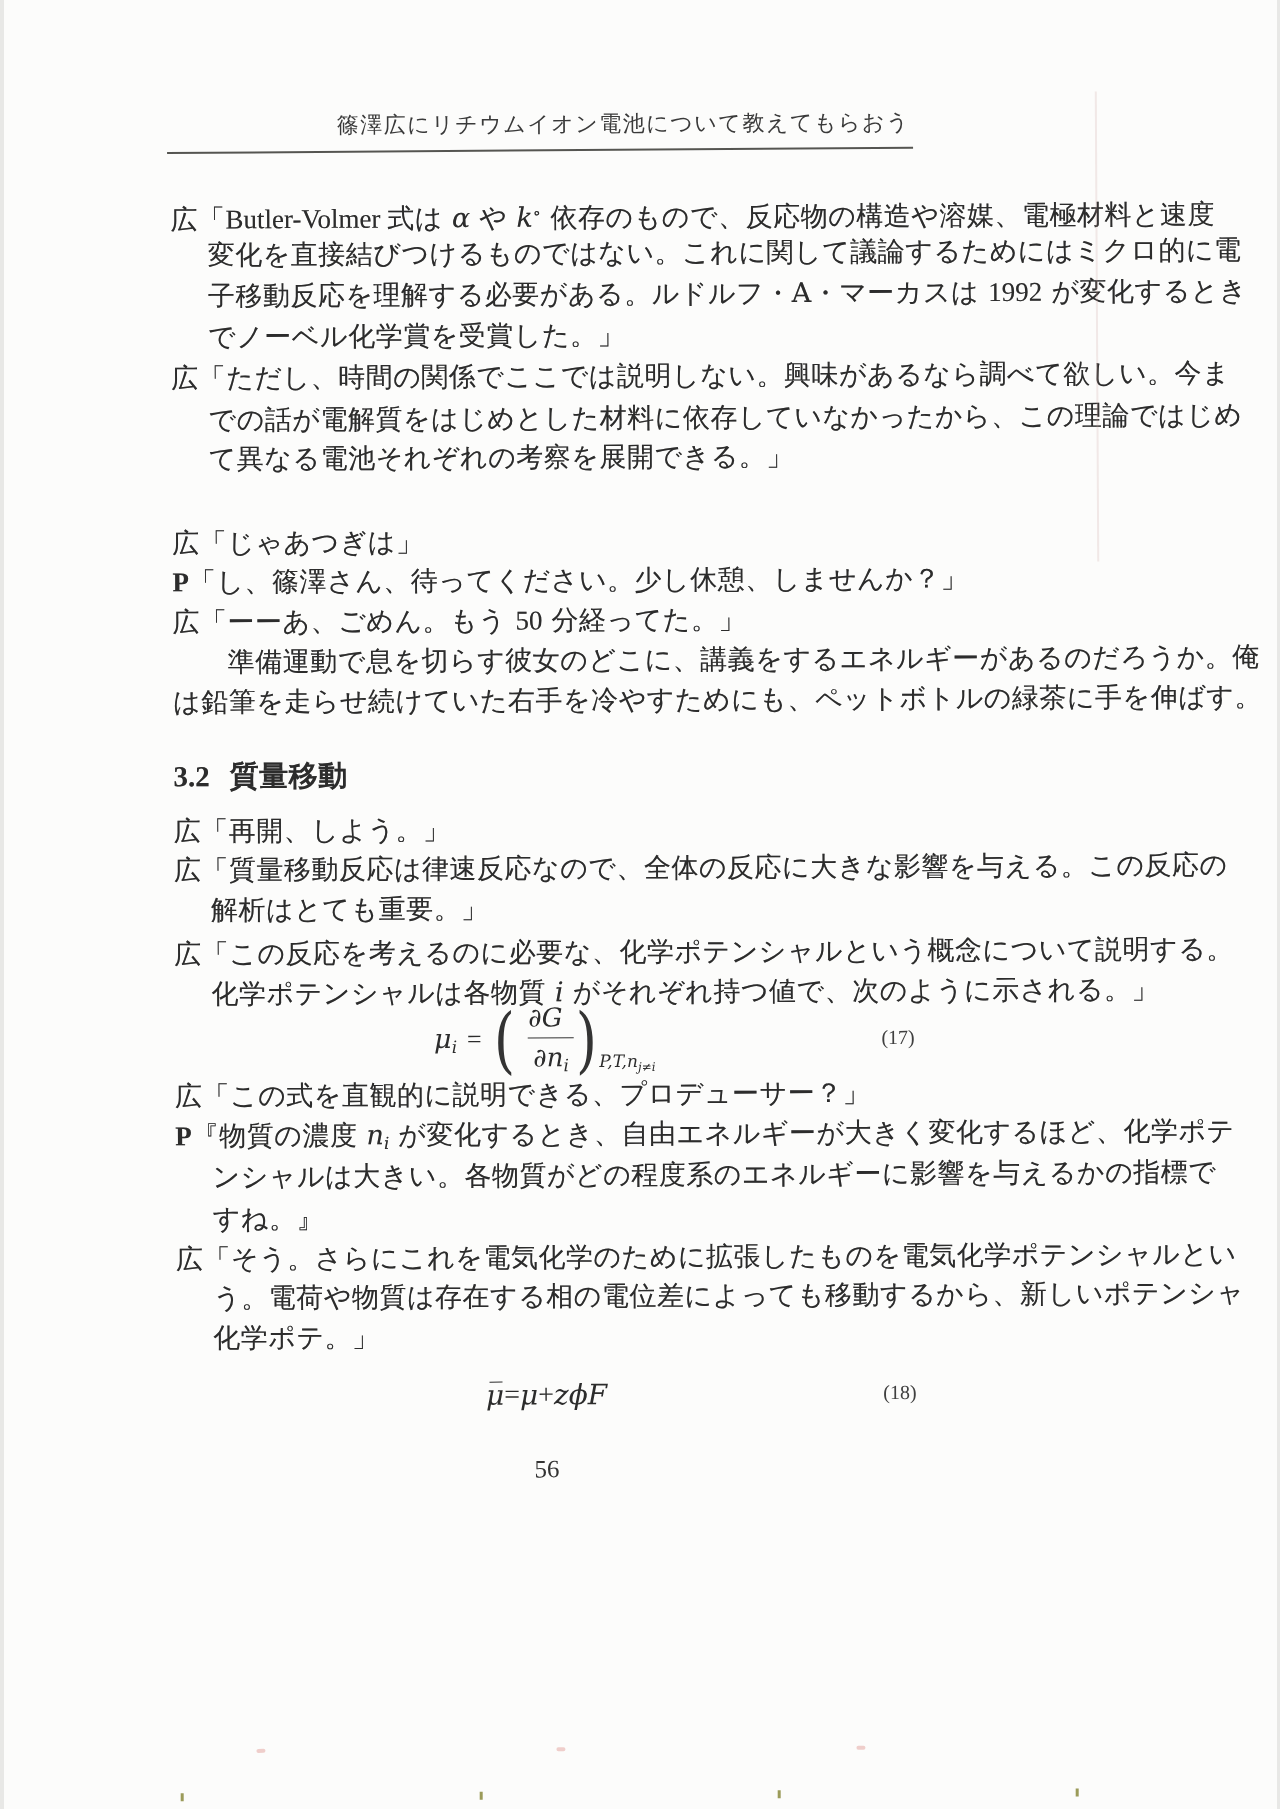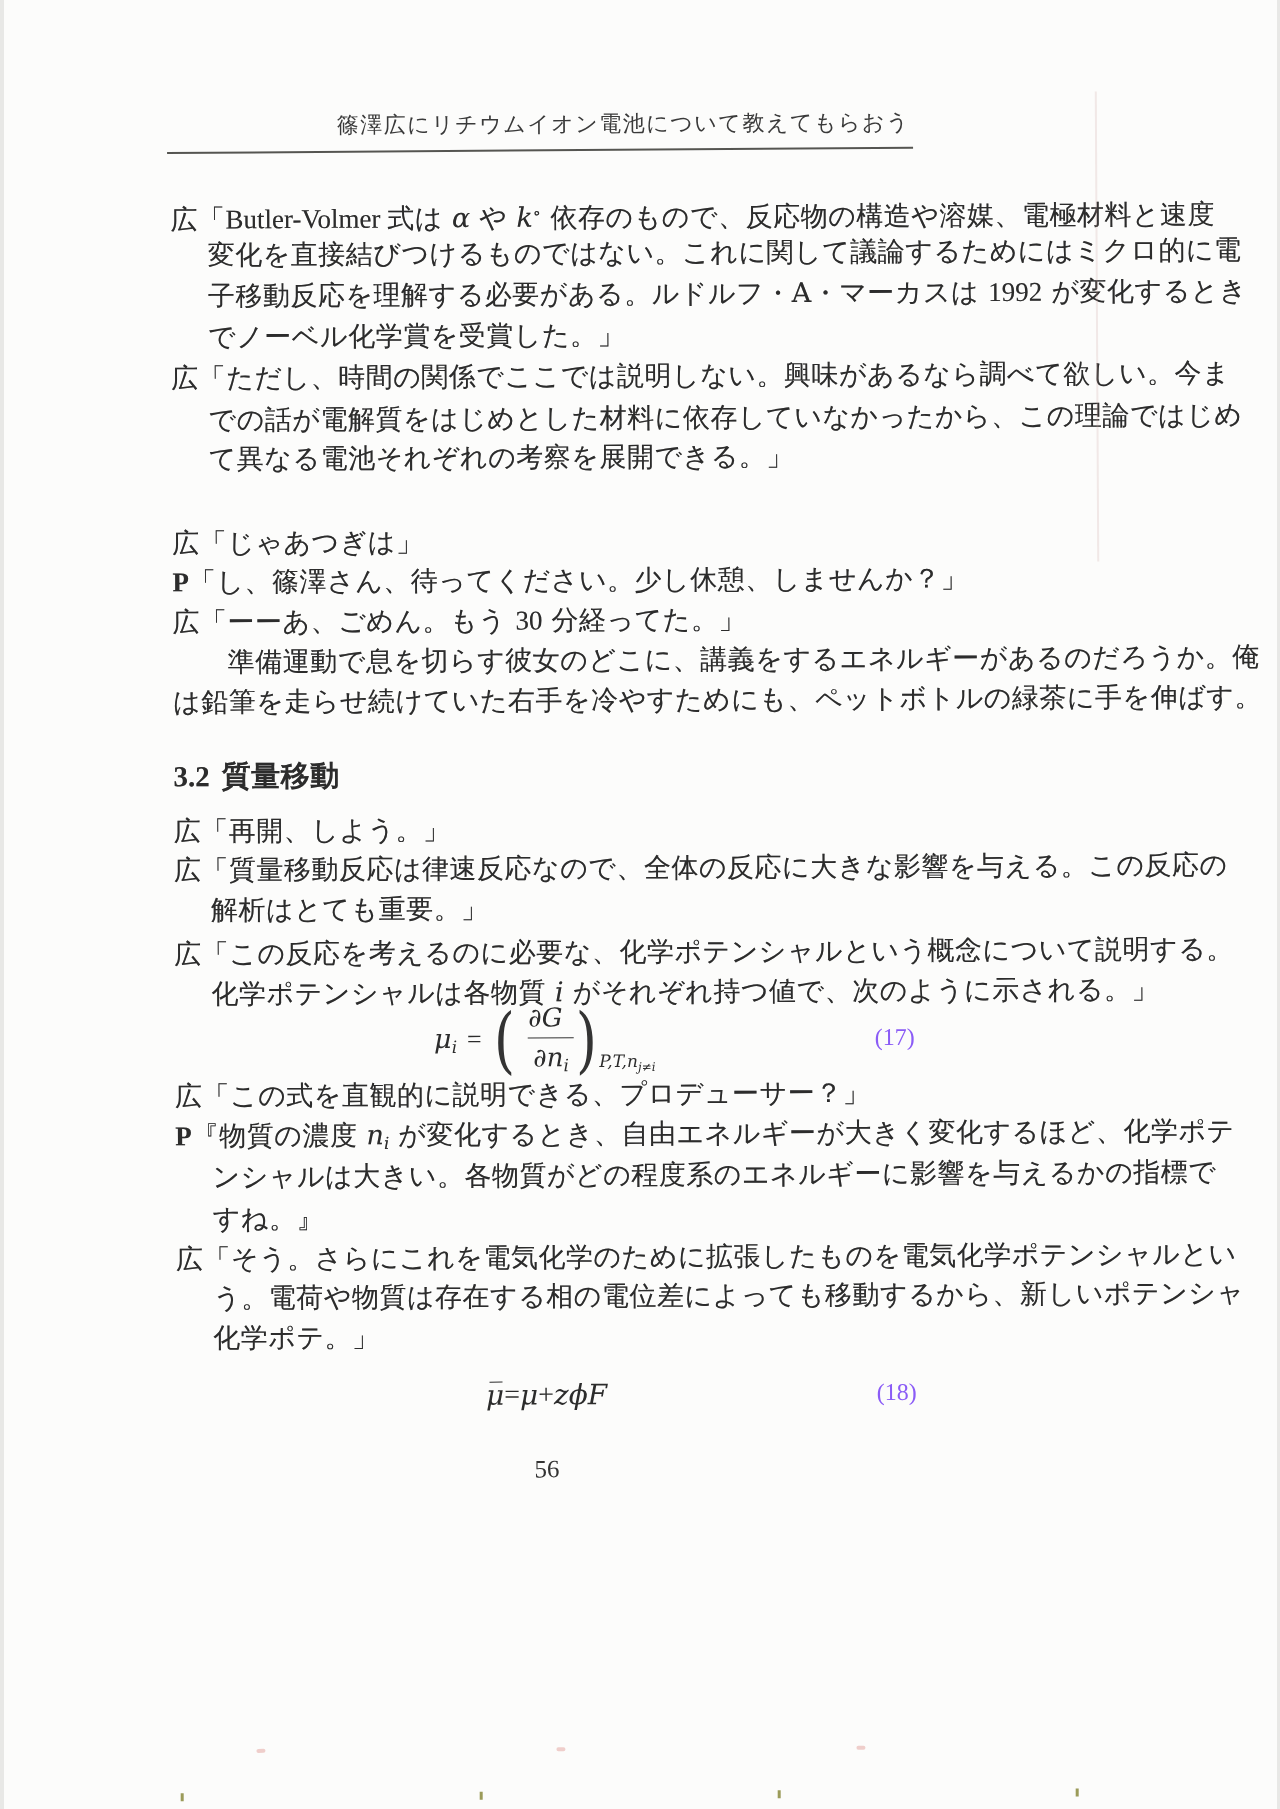--- a/index.html
+++ b/index.html
@@ -24,21 +24,21 @@
   }
   .tline{
     position:absolute;white-space:pre;font-size:27px;line-height:40px;
     letter-spacing:0.5px;color:#2c2c2c;
   }
   .s-rm{font-family:"Liberation Serif","DejaVu Serif",serif;letter-spacing:0;}
   .s-it{font-family:"DejaVu Serif",serif;font-style:italic;letter-spacing:0;}
   .s-b{font-weight:bold;}
   .s-sub{font-size:0.62em;vertical-align:-0.28em;}
   .s-sup{font-size:0.62em;vertical-align:0.5em;}
-  .s-gap{margin-left:12px;font-family:Liberation Serif, serif;}
+  .s-gap{margin-left:20px;font-family:Liberation Serif, serif;}
   .s-ol{position:relative;display:inline-block;}
   .s-ol::after{content:"";position:absolute;left:4px;right:2px;top:3px;height:0;border-top:1.7px solid #2c2c2c;}
   .equation{
     position:absolute;left:170px;width:740px;text-align:center;
   }
   .eq-center{display:inline-flex;align-items:center;justify-content:center;height:100%;}
   .eq-mi{font-size:27px;}
   .eq-rel{font-size:26px;margin:0 10px;font-family:"Liberation Serif",serif;}
   .eq-sub{font-size:17px;vertical-align:-0.3em;letter-spacing:0;}
   .bigp{
@@ -46,21 +46,21 @@
     font-family:"DejaVu Serif",serif;transform:scaleY(1.2) scaleX(0.9);
     font-weight:400;margin:0 1px;
   }
   .frac{display:inline-block;vertical-align:middle;text-align:center;}
   .num{display:block;font-size:26px;padding:0 5px 5px;}
   .den{display:block;font-size:26px;border-top:1.6px solid #333;padding:4px 5px 0;margin-left:11px;}
   .eq-cond{position:relative;top:24px;font-size:17px;margin-left:0;}
   .eq-sub2{font-size:12px;vertical-align:-0.35em;}
   .eq-tag{
     position:absolute;right:0;top:50%;transform:translateY(-50%);
-    font-size:24px;font-family:"Liberation Serif",serif;color:#8b5cf6;
+    font-size:20px;font-family:"Liberation Serif",serif;color:#404040;
   }
   .eq18-body{font-size:28px;letter-spacing:0.5px;}
   .page-number{
     position:absolute;left:170px;top:1450px;width:740px;text-align:center;
     font-size:25px;line-height:40px;font-family:"Liberation Serif",serif;color:#333;
   }
   
   .v-streak{position:absolute;left:1095px;top:95px;width:2px;height:470px;background:rgba(205,165,160,0.22);}
   .tick{position:absolute;width:3px;height:8px;background:#8a8a3c;opacity:0.85;}
   .speck{position:absolute;width:9px;height:4px;background:rgba(225,150,145,0.45);border-radius:2px;}
@@ -79,21 +79,21 @@
     <div id="text-layer">
         <div class="tline" style="left: 170px; top: 193px;"><span>広「</span><span class="s-rm">Butler-Volmer </span><span>式は </span><span class="s-it">α</span><span> や </span><span class="s-it">k</span><span class="s-sup">∘</span><span> 依存のもので、反応物の構造や溶媒、電極材料と速度</span></div>
         <div class="tline" style="left: 207px; top: 234px;"><span>変化を直接結びつけるものではない。これに関して議論するためにはミクロ的に電</span></div>
         <div class="tline" style="left: 207px; top: 275px;"><span>子移動反応を理解する必要がある。ルドルフ・A・マーカスは </span><span class="s-rm">1992</span><span> が変化するとき</span></div>
         <div class="tline" style="left: 207px; top: 316px;"><span>でノーベル化学賞を受賞した。」</span></div>
         <div class="tline" style="left: 170px; top: 357px;"><span>広「ただし、時間の関係でここでは説明しない。興味があるなら調べて欲しい。今ま</span></div>
         <div class="tline" style="left: 207px; top: 399px;"><span>での話が電解質をはじめとした材料に依存していなかったから、この理論ではじめ</span></div>
         <div class="tline" style="left: 207px; top: 438px;"><span>て異なる電池それぞれの考察を展開できる。」</span></div>
         <div class="tline" style="left: 170px; top: 522px;"><span>広「じゃあつぎは」</span></div>
         <div class="tline" style="left: 170px; top: 561px;"><span class="s-b s-rm">P</span><span>「し、篠澤さん、待ってください。少し休憩、しませんか？」</span></div>
-        <div class="tline" style="left: 170px; top: 601px;"><span>広「ーーあ、ごめん。もう </span><span class="s-rm">30</span><span> 分経ってた。」</span></div>
+        <div class="tline" style="left: 170px; top: 601px;"><span>広「ーーあ、ごめん。もう </span><span class="s-rm">50</span><span> 分経ってた。」</span></div>
         <div class="tline" style="left: 225px; top: 641px;"><span>準備運動で息を切らす彼女のどこに、講義をするエネルギーがあるのだろうか。俺</span></div>
         <div class="tline" style="left: 170px; top: 681px;"><span>は鉛筆を走らせ続けていた右手を冷やすためにも、ペットボトルの緑茶に手を伸ばす。</span></div>
         <div class="tline" style="left: 170px; top: 755px; font-size: 29px;"><span class="s-b s-rm">3.2</span><span class="s-b s-gap">質量移動</span></div>
         <div class="tline" style="left: 170px; top: 810px;"><span>広「再開、しよう。」</span></div>
         <div class="tline" style="left: 170px; top: 849px;"><span>広「質量移動反応は律速反応なので、全体の反応に大きな影響を与える。この反応の</span></div>
         <div class="tline" style="left: 207px; top: 889px;"><span>解析はとても重要。」</span></div>
         <div class="tline" style="left: 170px; top: 933px;"><span>広「この反応を考えるのに必要な、化学ポテンシャルという概念について説明する。</span></div>
         <div class="tline" style="left: 207px; top: 973px;"><span>化学ポテンシャルは各物質 </span><span class="s-it">i</span><span> がそれぞれ持つ値で、次のように示される。」</span></div>
         <div class="tline" style="left: 170px; top: 1075px;"><span>広「この式を直観的に説明できる、プロデューサー？」</span></div>
         <div class="tline" style="left: 170px; top: 1115px;"><span class="s-b s-rm">P</span><span>『物質の濃度 </span><span class="s-it">n</span><span class="s-it s-sub">i</span><span> が変化するとき、自由エネルギーが大きく変化するほど、化学ポテ</span></div>

